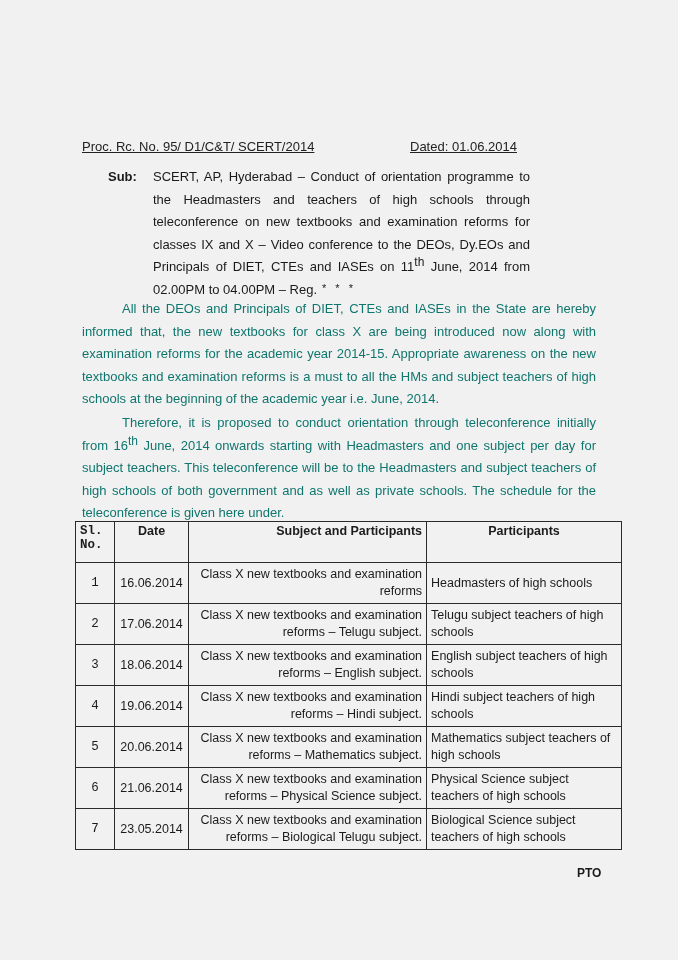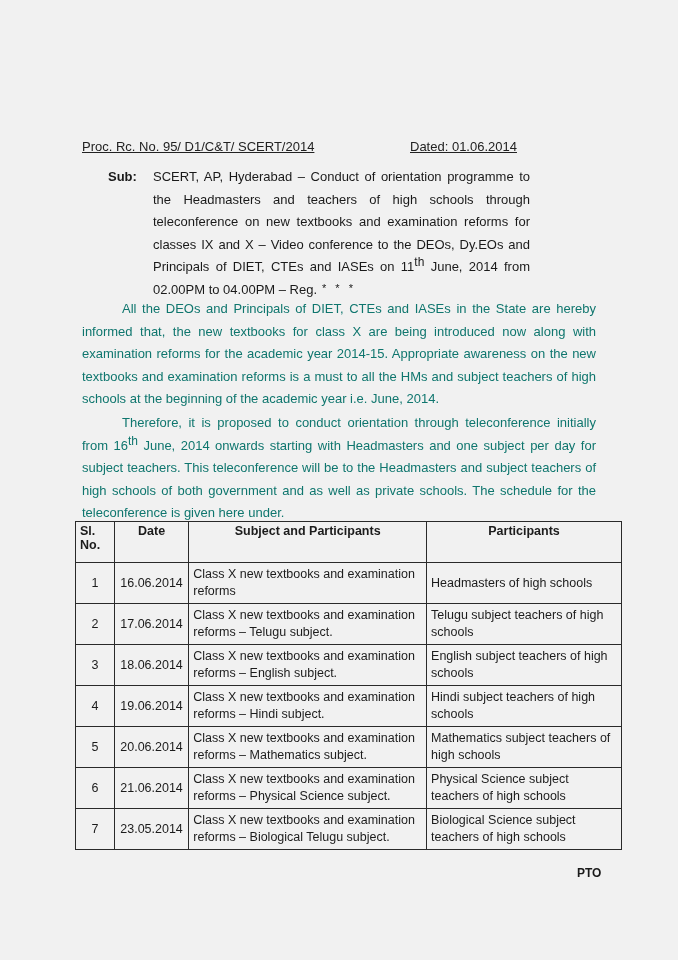--- a/index.html
+++ b/index.html
@@ -40,23 +40,23 @@
   .p2 { top: 412px; }
   table.schedule {
     position: absolute; top: 521px; left: 75px; width: 547px;
     border-collapse: collapse; font-size: 12.5px; color: #1c1c1c;
   }
   table.schedule th, table.schedule td {
     border: 1.5px solid #2a2a2a; padding: 2px 4px; vertical-align: middle;
   }
   table.schedule th { font-weight: bold; height: 36px; vertical-align: top; }
   table.schedule td { height: 36px; line-height: 17px; }
-  .c-sl { width: 29px; text-align: center; }
+  .c-sl { width: 29px; text-align: center; font-family: Liberation Mono, monospace; }
   .c-date { width: 64px; text-align: center; margin-left: 35px; }
-  .c-subj { width: 224px; }
+  .c-subj { width: 224px; text-align: right; }
   .c-part { width: 182px; }
   th.c-sl { text-align: left; padding-left: 10px; }
   .pto {
     position: absolute; top: 866px; left: 577px;
     font-weight: bold; font-size: 12px;
   }
 </style>
 </head>
 <body>
 

